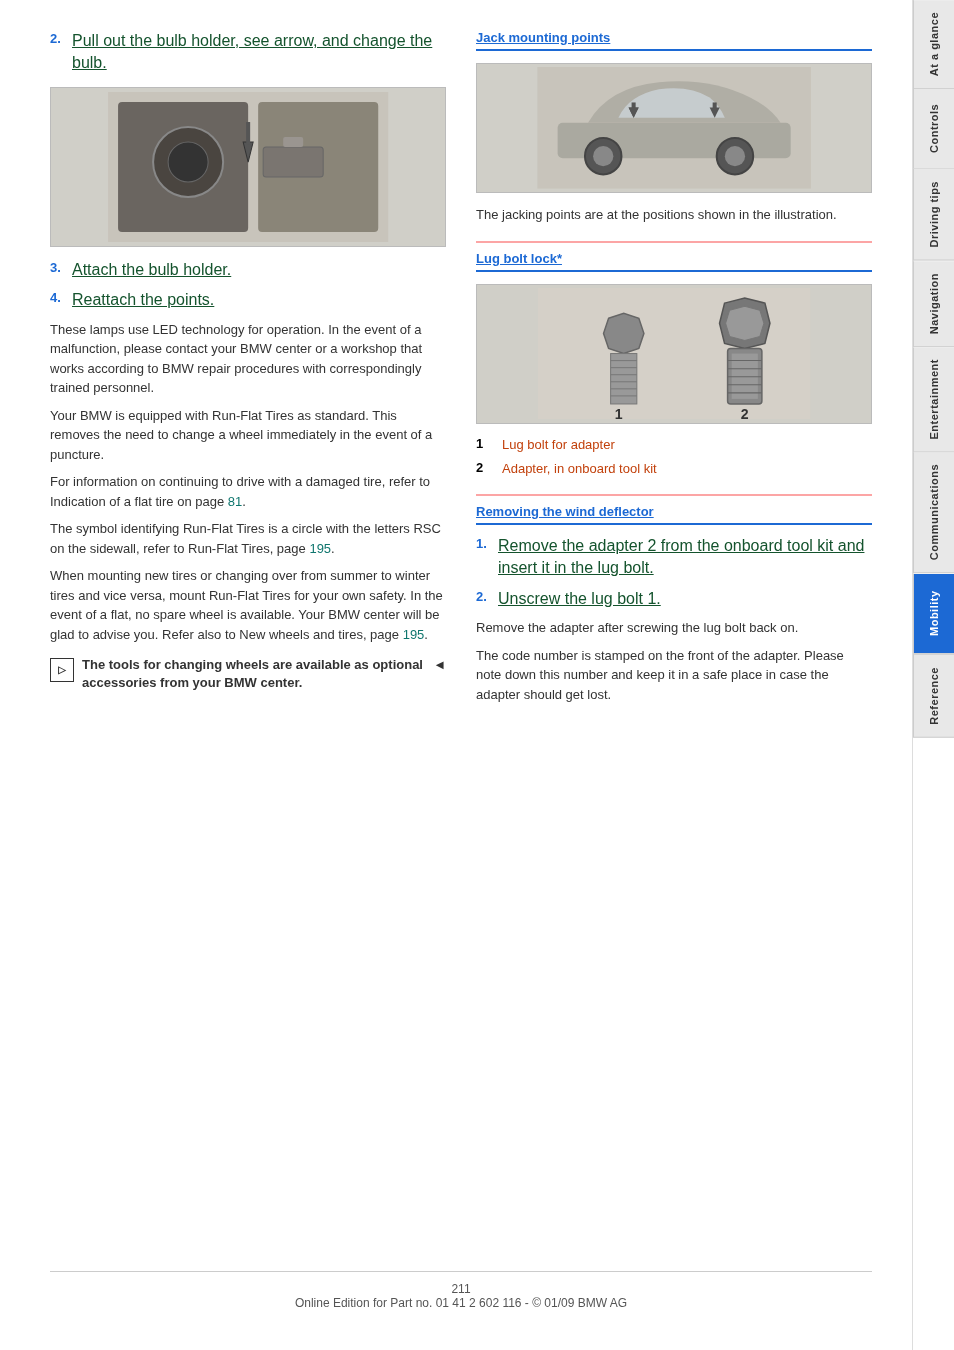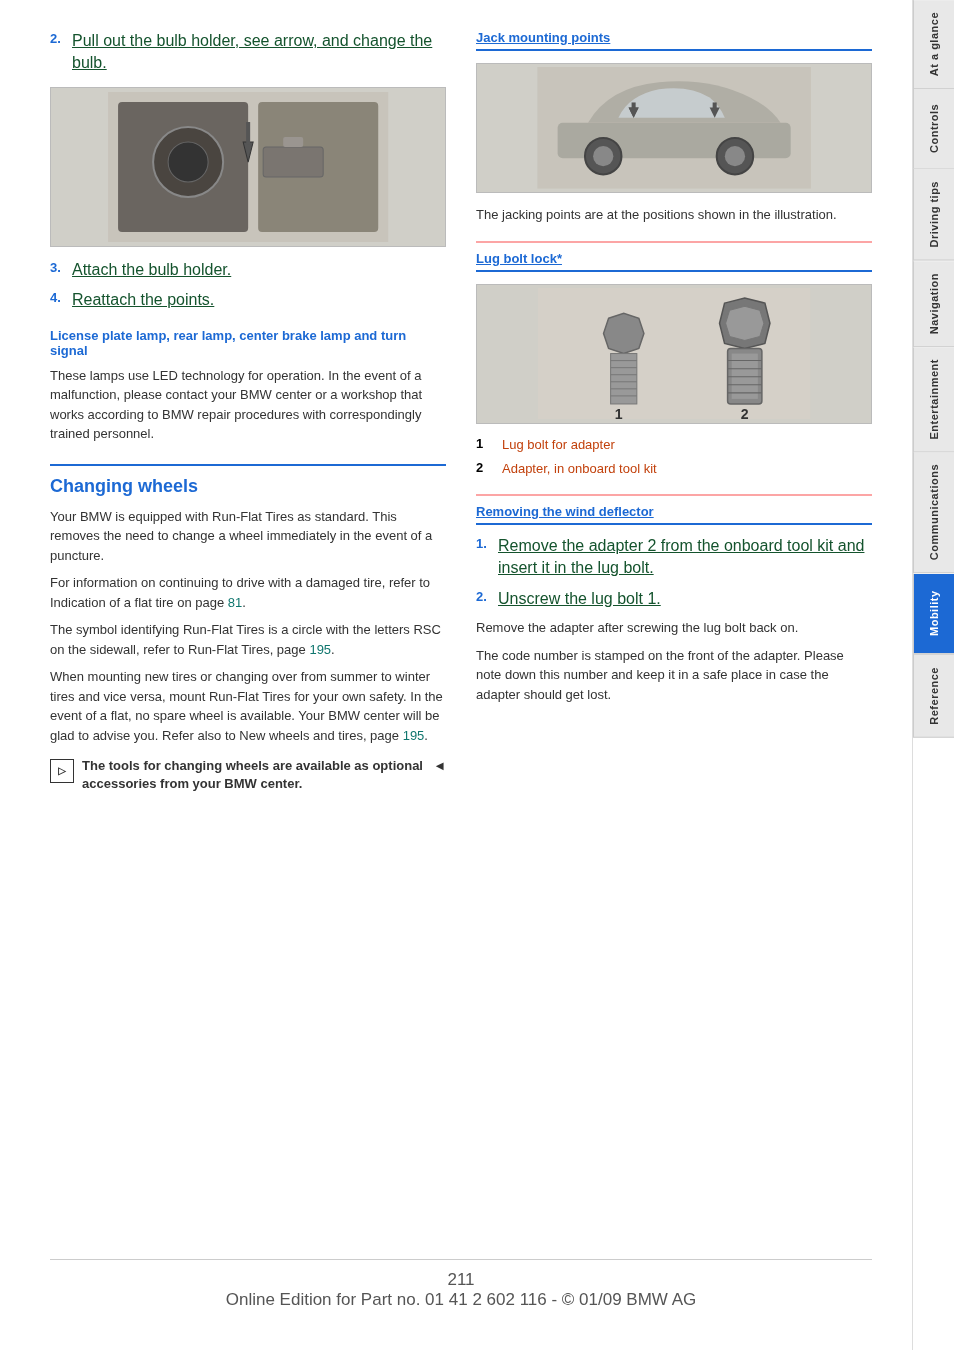--- a/index.html
+++ b/index.html
@@ -211,21 +211,21 @@
 
     .note-icon::after {
       content: '▷';
       font-size: 10px;
     }
 
     
     .footer {
       text-align: center;
       color: #555;
-      font-size: 17px;
+      font-size: 12px;
       margin-top: 40px;
       padding-top: 10px;
       border-top: 1px solid #ccc;
     }
 
     
     .license-heading {
       color: #1c69d4;
       font-weight: bold;
       font-size: 13px;
@@ -280,24 +280,22 @@
 
         <div class="step">
           <span class="step-num">3.</span>
           <span class="step-text">Attach the bulb holder.</span>
         </div>
         <div class="step">
           <span class="step-num">4.</span>
           <span class="step-text">Reattach the points.</span>
         </div>
 
-        <div class="license-heading">License plate lamp, rear lamp, center brake lamp and turn signal</div>
         <p>These lamps use LED technology for operation. In the event of a malfunction, please contact your BMW center or a workshop that works according to BMW repair procedures with correspondingly trained personnel.</p>
 
-        <div class="main-heading">Changing wheels</div>
 
         <p>Your BMW is equipped with Run-Flat Tires as standard. This removes the need to change a wheel immediately in the event of a puncture.</p>
         <p>For information on continuing to drive with a damaged tire, refer to Indication of a flat tire on page <a class="blue-link">81</a>.</p>
         <p>The symbol identifying Run-Flat Tires is a circle with the letters RSC on the sidewall, refer to Run-Flat Tires, page <a class="blue-link">195</a>.</p>
         <p>When mounting new tires or changing over from summer to winter tires and vice versa, mount Run-Flat Tires for your own safety. In the event of a flat, no spare wheel is available. Your BMW center will be glad to advise you. Refer also to New wheels and tires, page <a class="blue-link">195</a>.</p>
 
         <div class="note-box">
           <div class="note-icon"></div>
           <span>The tools for changing wheels are available as optional accessories from your BMW center.</span>
           <span>◄</span>

